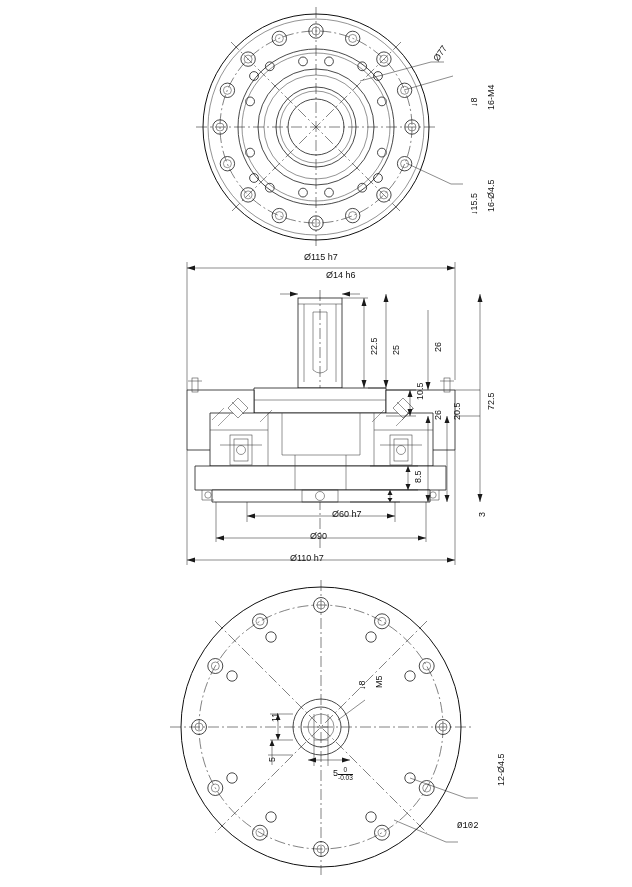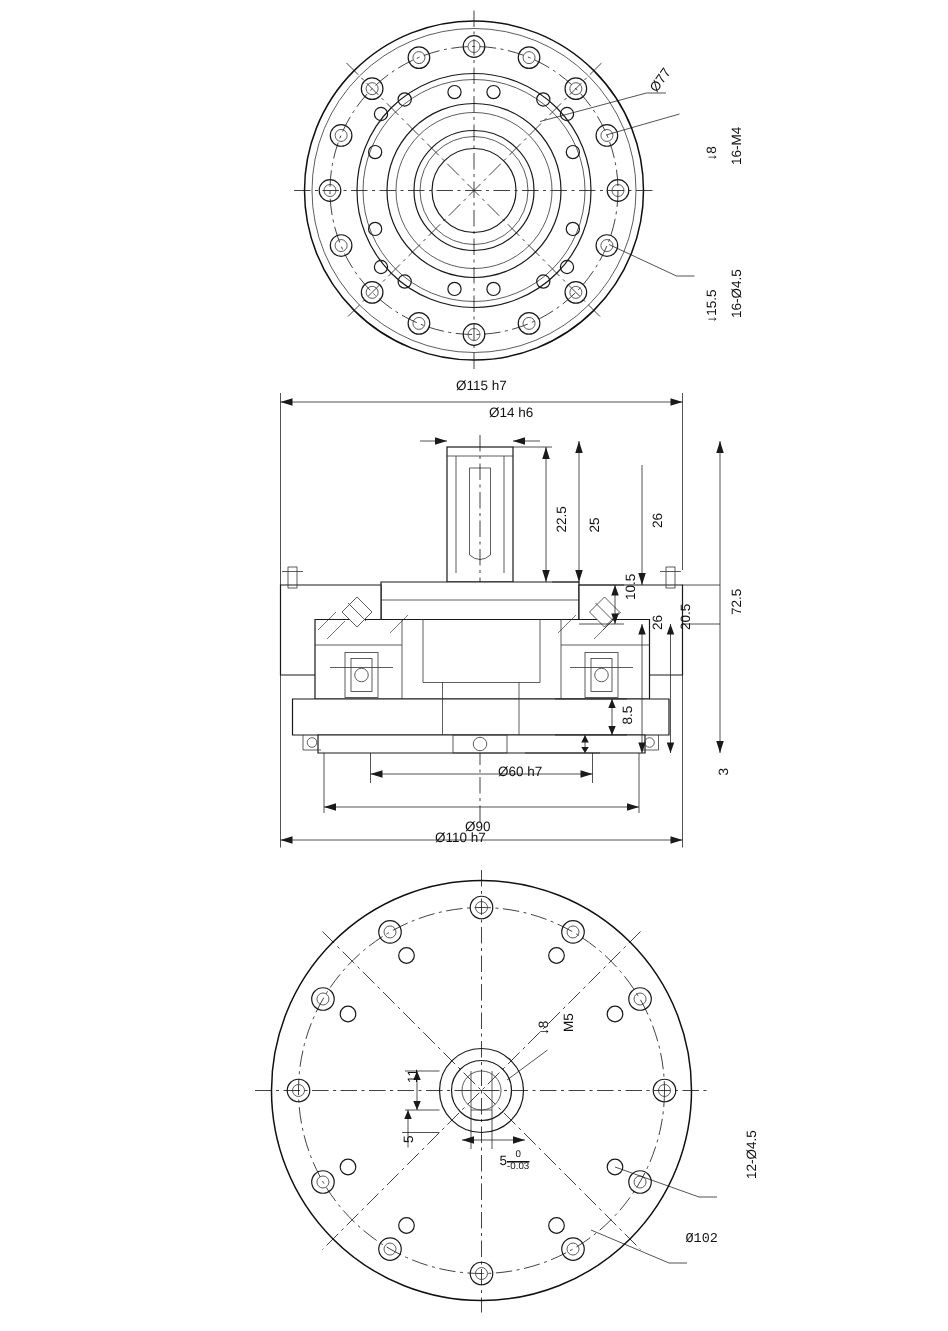--- a/index.html
+++ b/index.html
@@ -382,21 +382,21 @@
     <span class="rot90" style="display:inline-block;">72.5</span>
   </div>
   <div class="label" style="left:414px; top:483px;">
     <span class="rot90" style="display:inline-block;">8.5</span>
   </div>
   <div class="label" style="left:478px; top:517px;">
     <span class="rot90" style="display:inline-block;">3</span>
   </div>
 
   <div class="label" style="left:300px; top:510px;margin-left:32px;">Ø60 h7</div>
-  <div class="label" style="left:310px; top:547px;">Ø90</div>
+  <div class="label" style="left:310px; top:532px;">Ø90</div>
   <div class="label" style="left:290px; top:554px;">Ø110 h7</div>
 
   <div class="view" style="left:160px; top:580px;">
     <svg width="320" height="300" viewBox="0 0 320 300">
       <g>
         <circle class="ln-out" cx="161" cy="147" r="140"></circle>
         <circle class="ctr" cx="161" cy="147" r="122"></circle>
 
         <line class="ctr" x1="10" y1="147" x2="312" y2="147"></line>
         <line class="ctr" x1="161" y1="0" x2="161" y2="295"></line>

